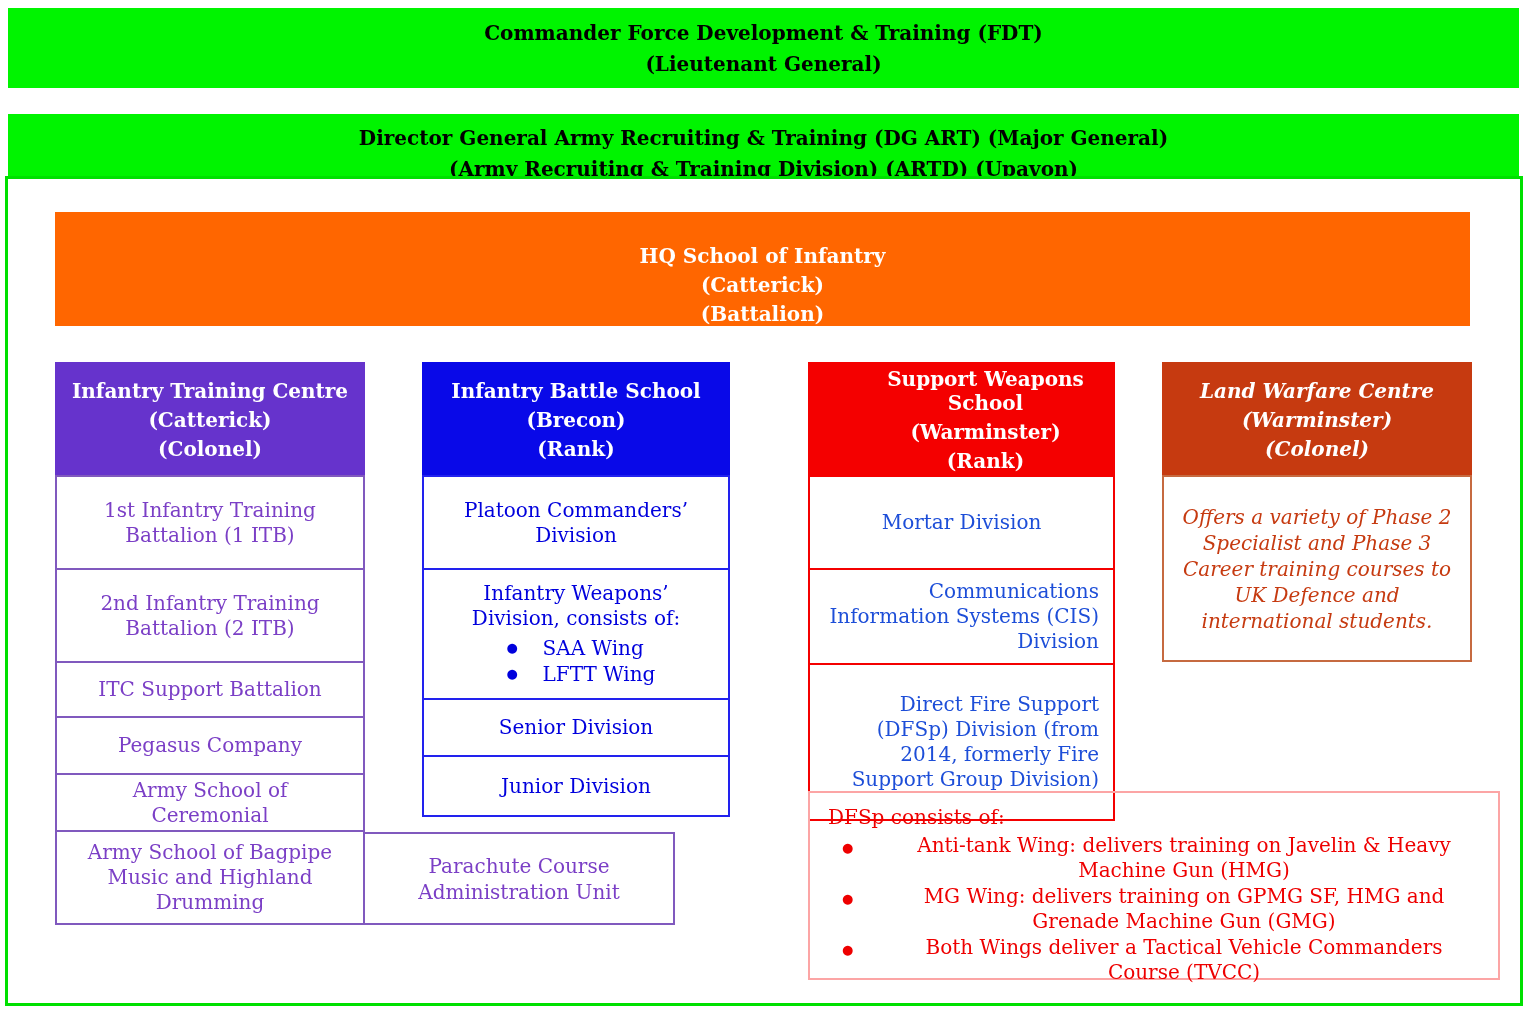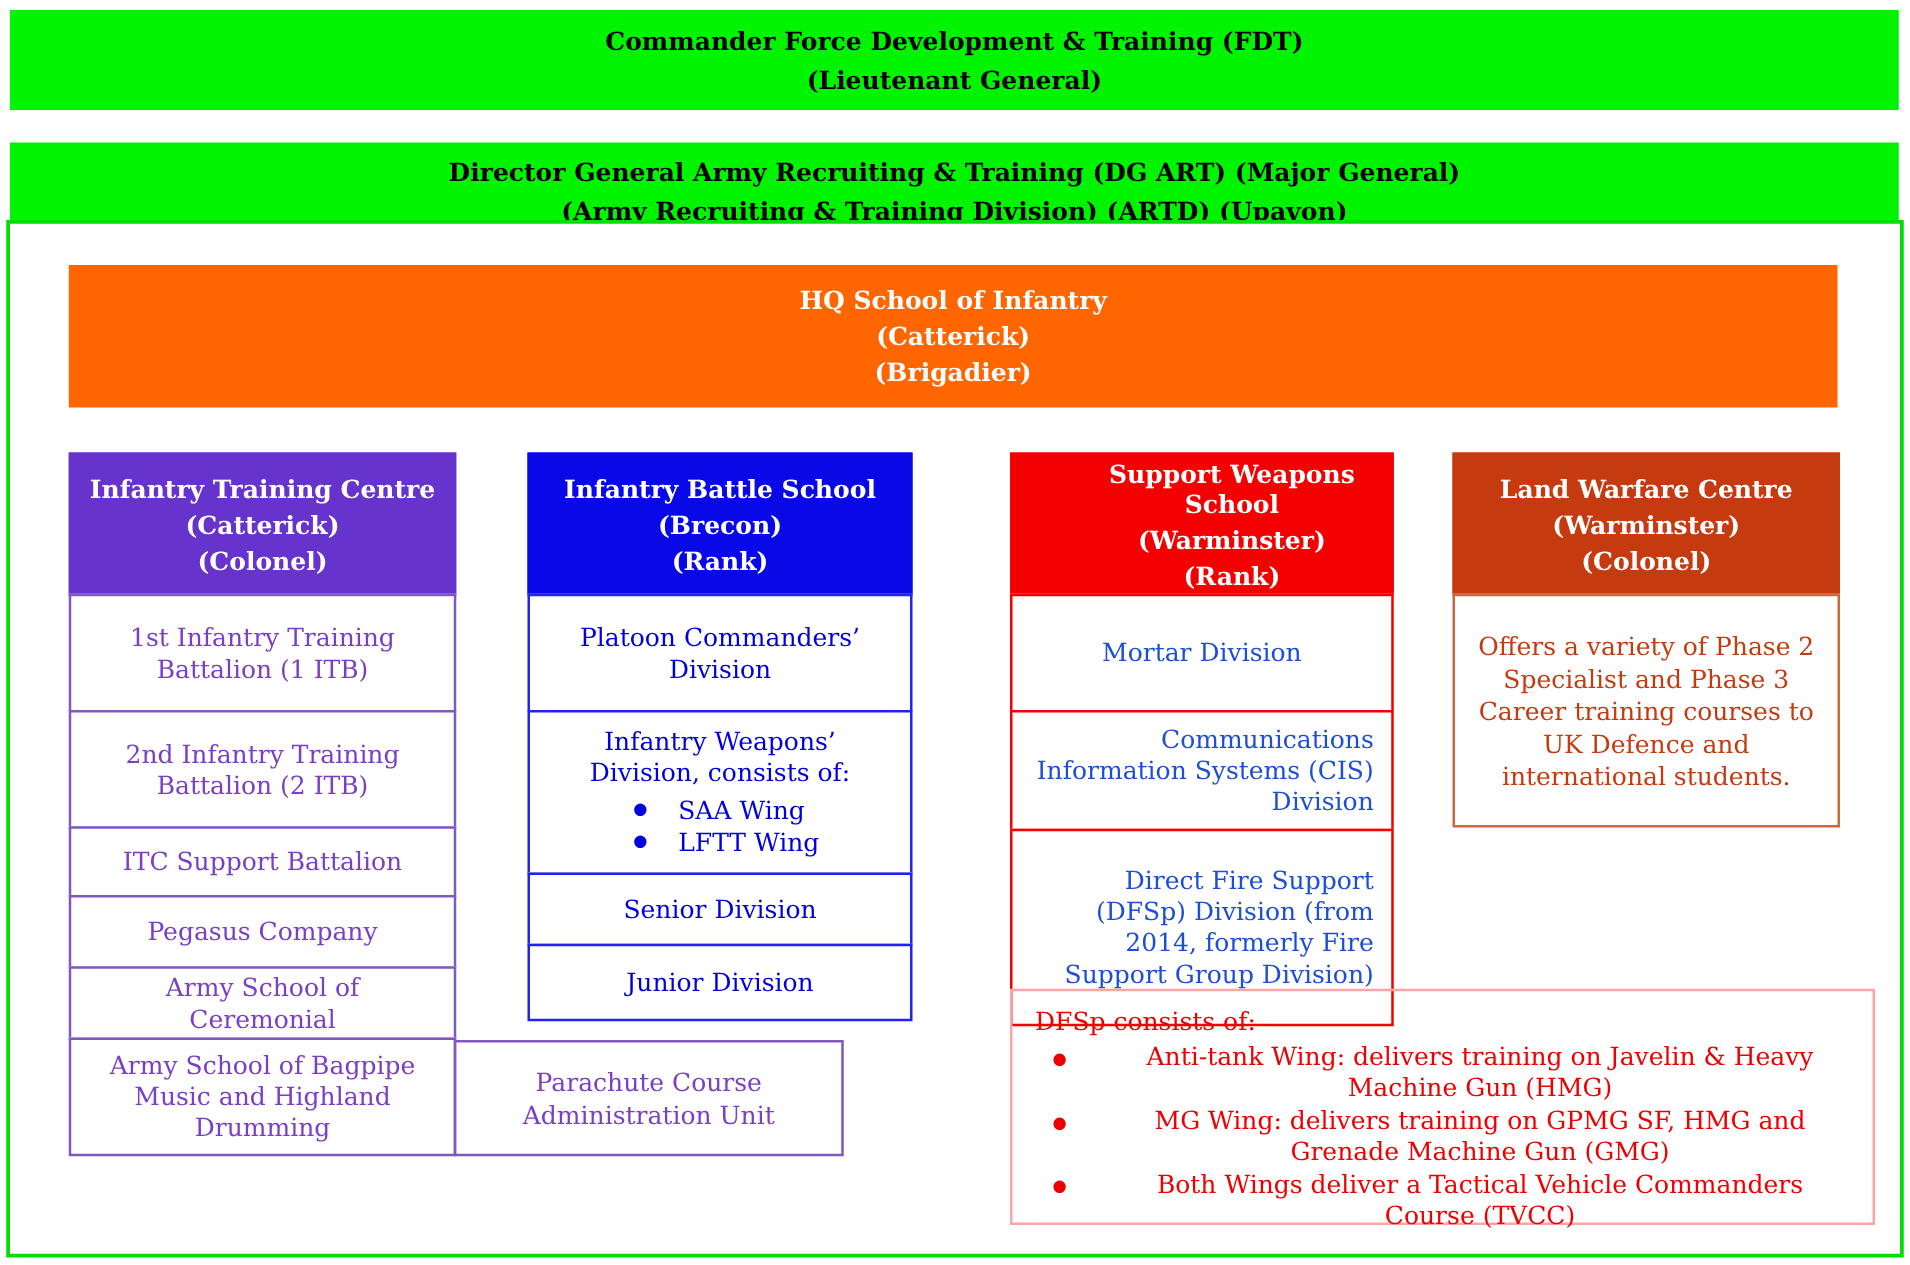--- a/index.html
+++ b/index.html
@@ -43,21 +43,21 @@
     left: 55px;
     top: 212px;
     width: 1415px;
     height: 114px;
     background: #FF6600;
     color: #ffffff;
     font-weight: bold;
     font-size: 20px;
     display: flex;
     flex-direction: column;
-    justify-content: center;
+    justify-content: flex-end;
     align-items: center;
     text-align: center;
     gap: 5px;
   }
   .col { position: absolute; top: 362px; }
   .col-header {
     height: 115px;
     color: #ffffff;
     font-weight: bold;
     font-size: 20px;
@@ -83,21 +83,21 @@
   }
   .col-itc { left: 55px; width: 310px; }
   .hdr-itc { background: #6633CC; border: 2px solid #6633CC; }
   .cell-purple { color: #7B3FC6; border-color: #8059BE; }
   .col-ibs { left: 422px; width: 308px; }
   .hdr-ibs { background: #0909E8; border: 2px solid #0909E8; }
   .cell-blue { color: #0000DD; border-color: #2222EE; }
   .col-sws { left: 808px; width: 307px; }
   .hdr-sws { background: #F40000; border: 2px solid #F40000; padding-left: 48px; }
   .cell-red { color: #1d4ed8; border-color: #F40000; text-align: right; }
-  .col-lwc { left: 1162px; width: 310px; }
+  .col-lwc { left: 1162px; width: 310px; font-style: italic; }
   .hdr-lwc { background: #C63A10; border: 2px solid #C63A10; }
   .cell-brick { color: #C63A10; border-color: #C66A40; padding: 6px 18px; }
   .blue-list { list-style: none; margin: 4px 0 0 0; padding-left: 46px; text-align: left; }
   .blue-list li { position: relative; line-height: 26px; }
   .blue-list li::before {
     content: "\25CF"; position: absolute; left: -36px; top: 0;
     font-size: 13px; color: #0000DD;
   }
   .parachute-box {
     position: absolute;
@@ -137,21 +137,21 @@
   <div class="banner banner-2">
     <div>Director General Army Recruiting &amp; Training (DG ART) (Major General)</div>
     <div>(Army Recruiting &amp; Training Division) (ARTD) (Upavon)</div>
   </div>
 
   <div class="body-frame"></div>
 
   <div class="hq-banner">
     <div>HQ School of Infantry</div>
     <div>(Catterick)</div>
-    <div>(Brigadier)</div>
+    <div>(Battalion)</div>
   </div>
 
   <div class="col col-itc">
     <div class="col-header hdr-itc">
       <div>Infantry Training Centre</div>
       <div>(Catterick)</div>
       <div>(Colonel)</div>
     </div>
     <div class="cell cell-purple" style="height:95px">1st Infantry Training Battalion (1 ITB)</div>
     <div class="cell cell-purple" style="height:95px">2nd Infantry Training Battalion (2 ITB)</div>

